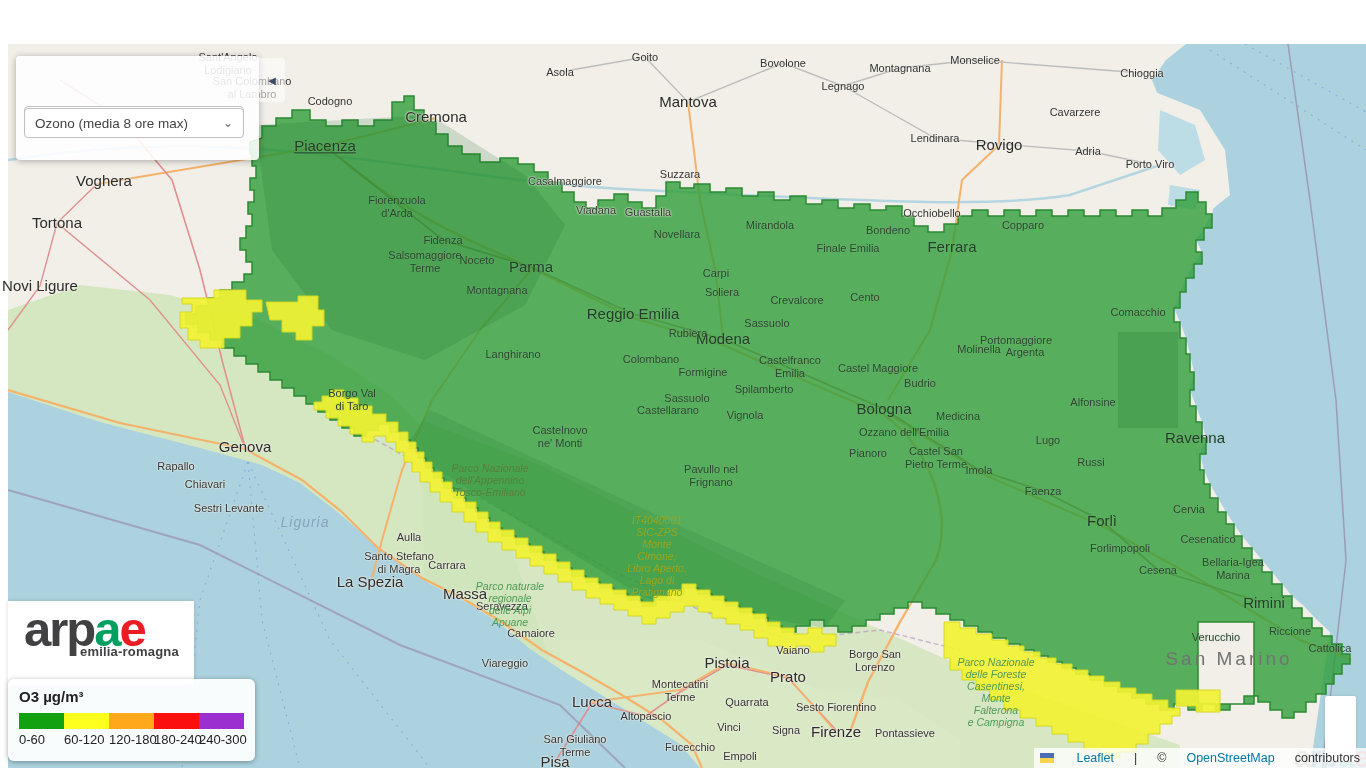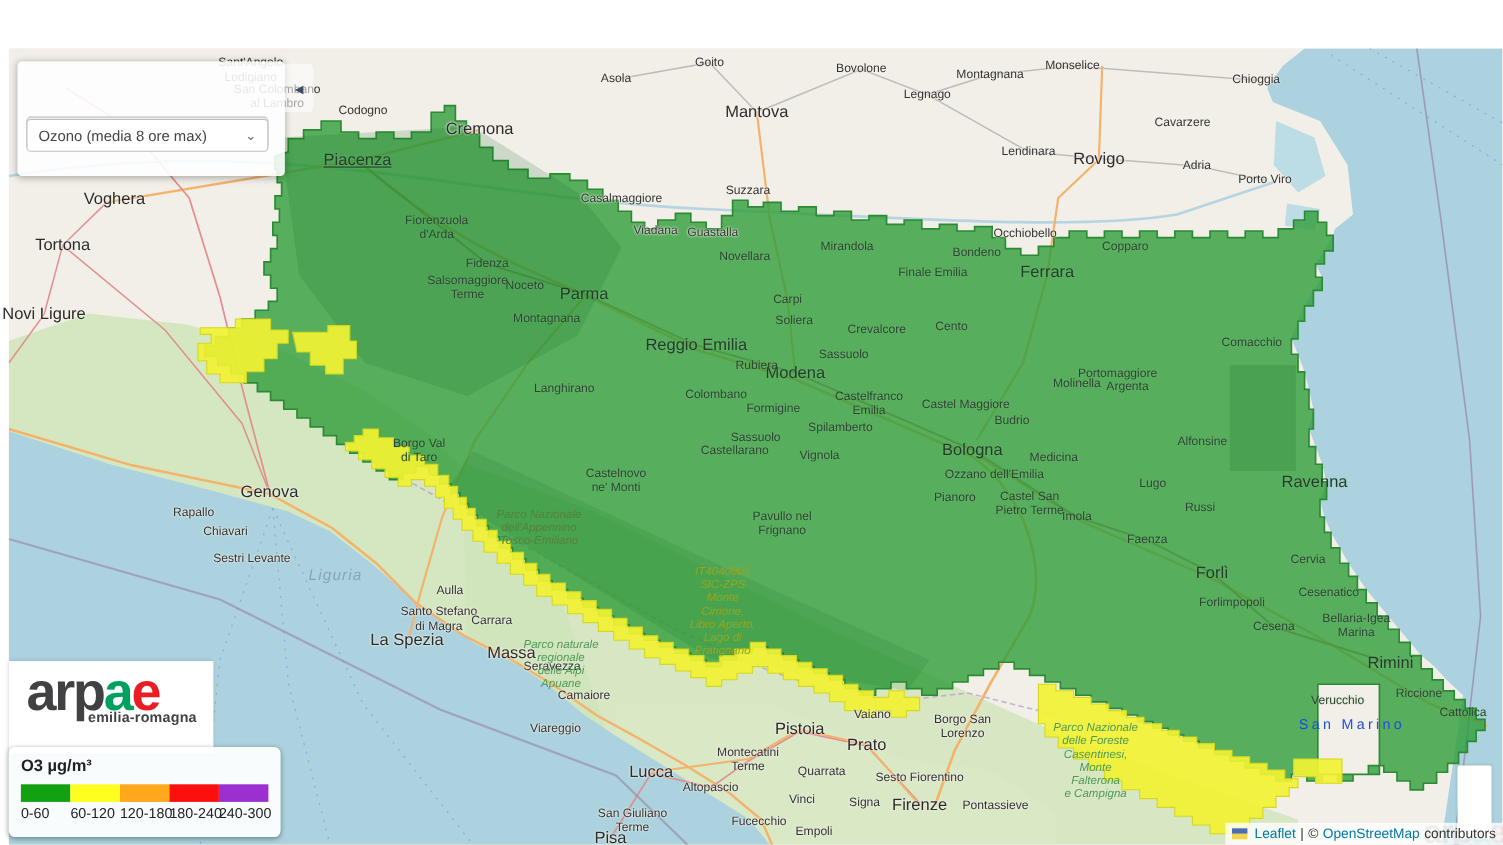--- a/index.html
+++ b/index.html
@@ -20,21 +20,21 @@
   #labels { position:absolute; left:-8px; top:-44px; width:1366px; height:768px; pointer-events:none; }
   .lbl { position:absolute; transform:translate(-50%,-50%); white-space:pre-line; text-align:center; line-height:1.15; }
   .lbl.town  { font-size:11px; color:#333; text-shadow:0 0 2px #f4f1ea,0 0 2px #f4f1ea; }
   .lbl.city  { font-size:15px; color:#2b2b2b; text-shadow:0 0 2px #f4f1ea,0 0 2px #f4f1ea; }
   .lbl.town-in { font-size:11px; color:#2c4431; text-shadow:0 0 2px rgba(150,205,150,.45); }
   .lbl.city-in { font-size:15px; color:#243c2a; text-shadow:0 0 2px rgba(150,205,150,.45); }
   .lbl.park   { font-size:10.5px; font-style:italic; color:#4f9a57; }
   .lbl.park-in{ font-size:10.5px; font-style:italic; color:#55813d; }
   .lbl.park-y { font-size:10.5px; font-style:italic; color:#97a51f; }
   .lbl.area   { font-size:14px; font-style:italic; color:#8aa3bd; letter-spacing:1px; }
-  .lbl.sm     { font-size:13px; color:#1d4ed8; letter-spacing:3px; }
+  .lbl.sm     { font-size:19px; color:#737373; letter-spacing:3px; }
 
   
   #panel { position:absolute; left:16px; top:56px; width:243px; height:104px;
     background:rgba(255,255,255,.88); border-radius:4px; box-shadow:0 1px 7px rgba(0,0,0,.3); }
   .select { position:absolute; left:8px; width:220px; height:30px; background:#fff;
     border:1px solid #bfbfbf; border-radius:4px; display:flex; align-items:center;
     justify-content:space-between; padding:0 10px; font-size:13.5px; color:#444; cursor:pointer; }
   #sel-date { top:8px;margin-top:42px; } #sel-poll { top:52px; }
   .chev { color:#666; font-size:12px; }
   #panel-tab { position:absolute; left:259px; top:58px; width:26px; height:44px;
@@ -53,21 +53,21 @@
   #legend { position:absolute; left:8px; top:679px; width:247px; height:82px;
     background:rgba(255,255,255,.93); border-radius:6px; box-shadow:0 1px 5px rgba(0,0,0,.35); padding:9px 11px 0 11px; }
   #legend .ltitle { font-size:15px; font-weight:700; color:#222; margin-bottom:8px; }
   #legend .bar { display:flex; width:225px; height:16px; }
   #legend .bar div { height:16px; }
   #legend .ticks { display:flex; width:225px; margin-top:3px; }
   #legend .ticks span { width:45px; font-size:13px; color:#222; white-space:nowrap; }
 
   
   #attrib { position:absolute; right:0; bottom:0; height:20px; background:rgba(255,255,255,.78);
-    display:flex; align-items:center; padding:0 6px; font-size:12.5px; color:#333; gap:4px; }
+    display:flex; align-items:center; padding:0 6px; font-size:12.5px; color:#333; gap:20px; }
   #attrib a { color:#0078a8; text-decoration:none; }
   #flag { width:14px; height:10px; display:inline-block; margin-right:2px; }
   #flag .t { width:14px; height:5px; background:#4d6db3; } #flag .b { width:14px; height:5px; background:#f5d44a; }
 
   
   #wmark { position:absolute; left:1286px; top:698px; width:80px; opacity:.38; pointer-events:none; }
   #wmark .big { font-size:30px; font-weight:800; letter-spacing:-1px; line-height:1; }
 
   
   #blankbox { position:absolute; left:1317px; top:652px; width:31px; height:66px;
@@ -211,21 +211,21 @@
         <span class="lbl town" style="left: 575px; top: 746px;">San Giuliano
 Terme</span>
         <span class="lbl town-in" style="left: 397px; top: 207px;">Fiorenzuola
 d'Arda</span>
         <span class="lbl town-in" style="left: 443px; top: 240px;">Fidenza</span>
         <span class="lbl town-in" style="left: 425px; top: 262px;">Salsomaggiore
 Terme</span>
         <span class="lbl town-in" style="left: 477px; top: 260px;">Noceto</span>
         <span class="lbl town-in" style="left: 497px; top: 290px;">Montagnana</span>
         <span class="lbl town-in" style="left: 513px; top: 354px;">Langhirano</span>
-        <span class="lbl town-in" style="left: 352px; top: 410px; margin-left: 29px;">Borgo Val
+        <span class="lbl town-in" style="left: 352px; top: 400px;">Borgo Val
 di Taro</span>
         <span class="lbl town-in" style="left: 677px; top: 234px;">Novellara</span>
         <span class="lbl town-in" style="left: 770px; top: 225px;">Mirandola</span>
         <span class="lbl town-in" style="left: 888px; top: 230px; text-align: center;">Bondeno</span>
         <span class="lbl town-in" style="left: 848px; top: 248px;">Finale Emilia</span>
         <span class="lbl town-in" style="left: 1023px; top: 225px;">Copparo</span>
         <span class="lbl town-in" style="left: 716px; top: 273px;">Carpi</span>
         <span class="lbl town-in" style="left: 722px; top: 292px;">Soliera</span>
         <span class="lbl town-in" style="left: 797px; top: 300px;">Crevalcore</span>
         <span class="lbl town-in" style="left: 865px; top: 297px; text-align: center;">Cento</span>

